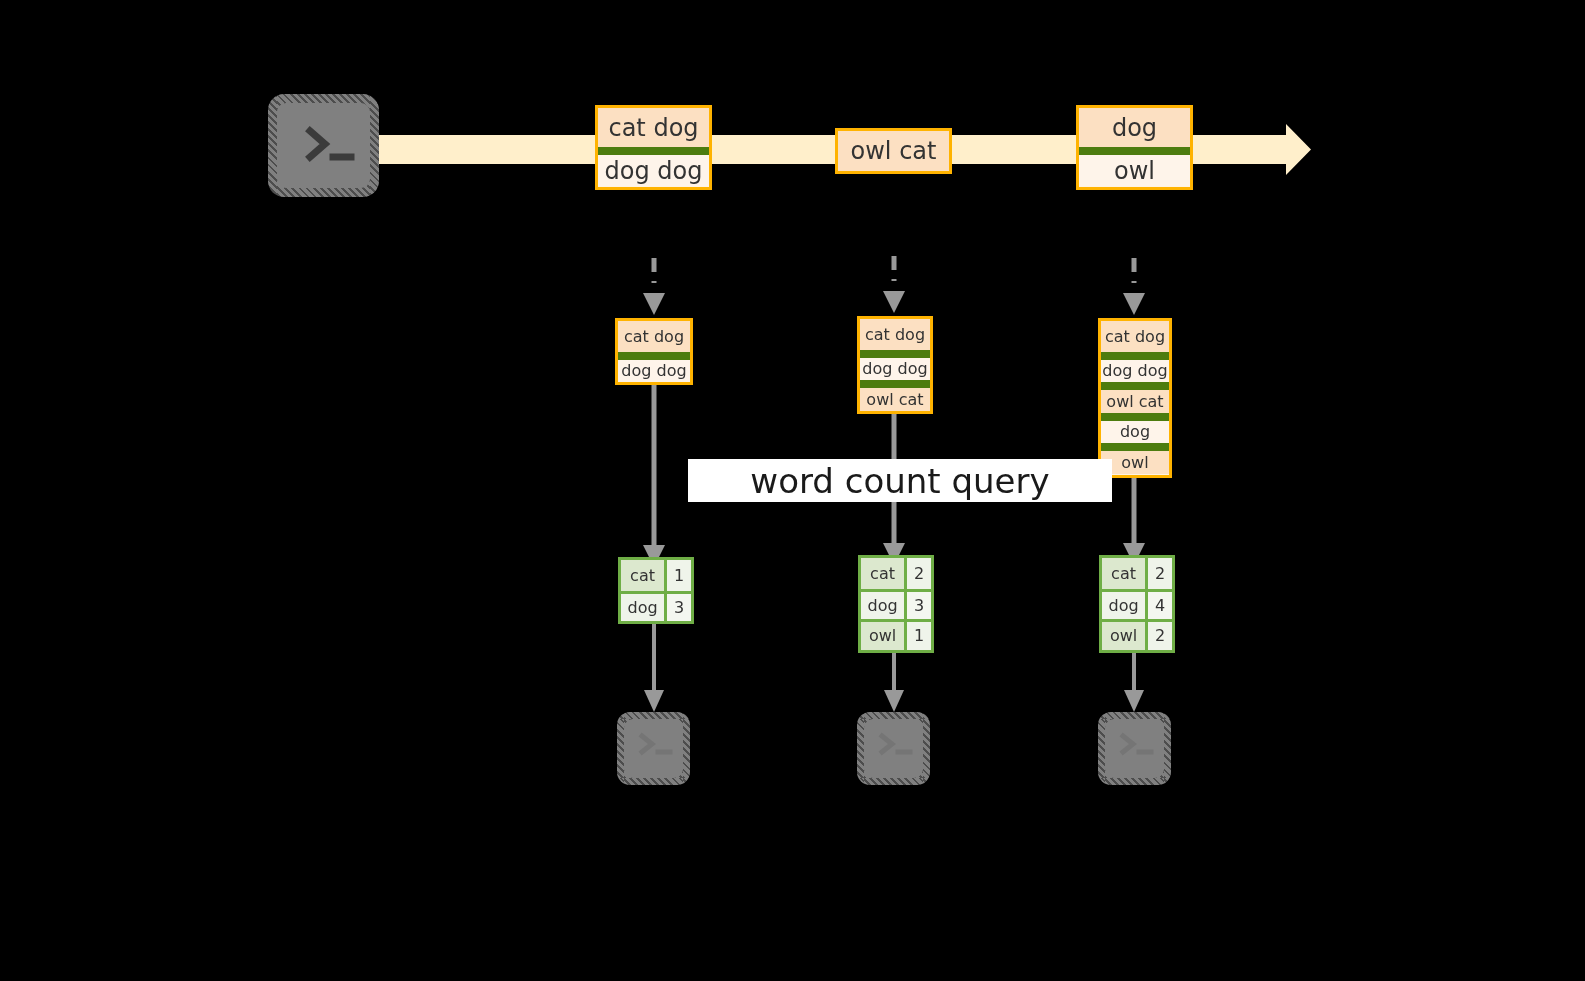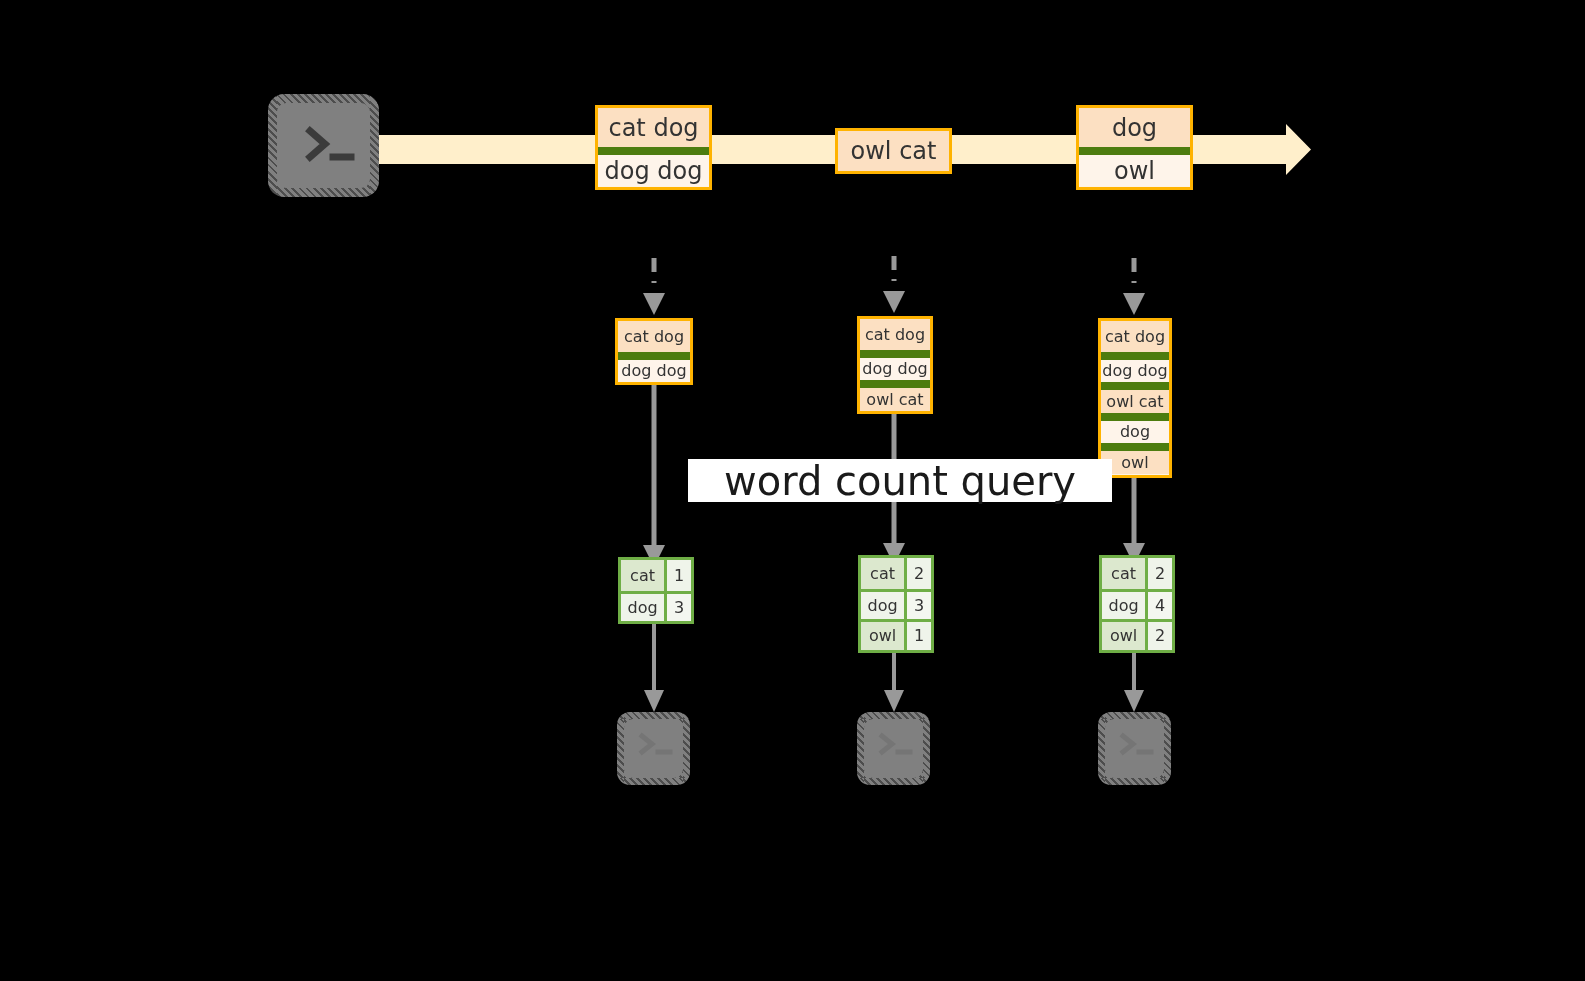--- a/index.html
+++ b/index.html
@@ -96,21 +96,21 @@
   .conn { position: absolute; }
 
   
   .query-label {
     position: absolute;
     background: #FFFFFF;
     display: flex;
     align-items: center;
     justify-content: center;
     color: #1a1a1a;
-    font-size: 40px;
+    font-size: 34px;
     z-index: 5;
     white-space: nowrap;
   }
 </style>
 </head>
 <body>
 
 <div id="stage">
 
   <svg class="stream-arrow" width="1585" height="981">

